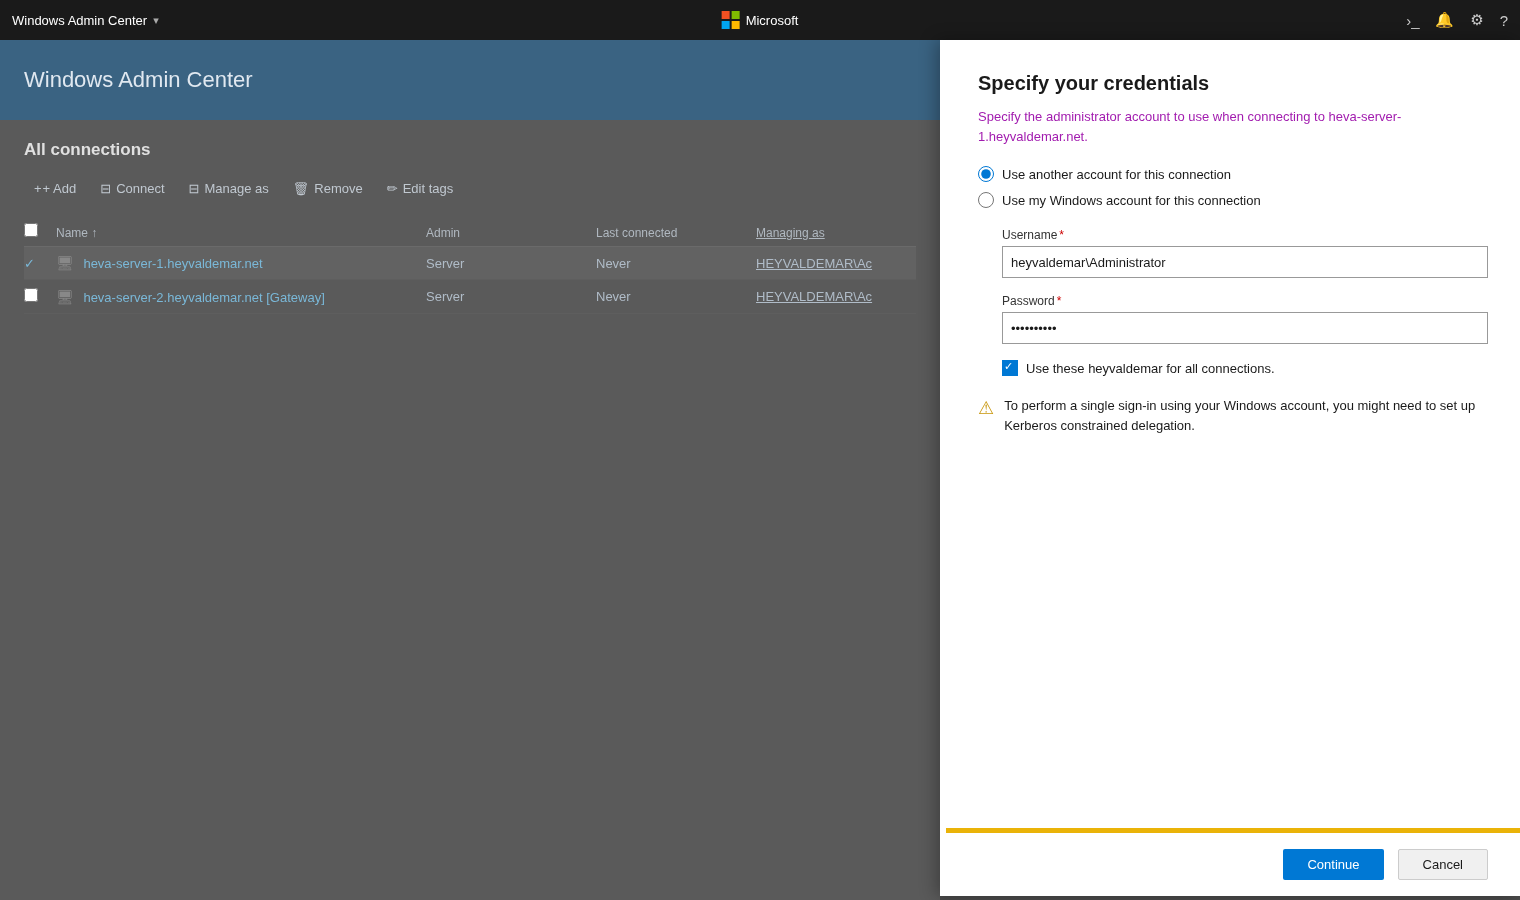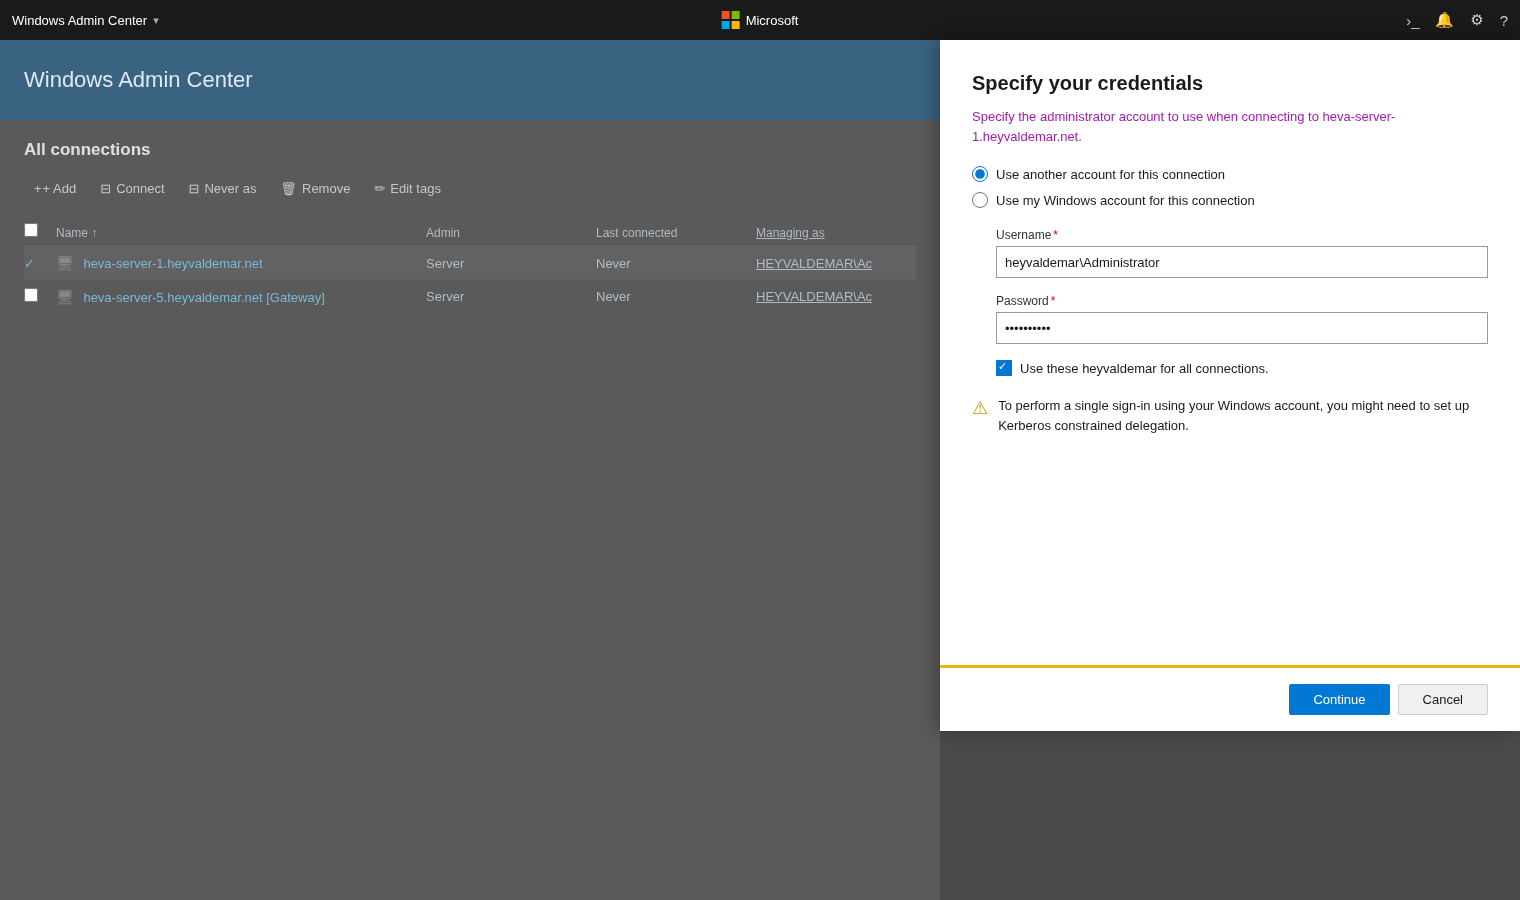--- a/index.html
+++ b/index.html
@@ -151,25 +151,26 @@
     .col-managing { width: 160px; flex-shrink: 0; text-decoration: underline; }
     .link-text { color: #7ab8d8; text-decoration: none; font-size: 13px; }
     .server-icon { margin-right: 6px; font-size: 14px; color: #888; }
 
     
     .side-panel {
       position: absolute;
       right: 0;
       top: 0;
       width: 580px;
-      height: 691px;
+      height: 856px;
       background: #fff;
       box-shadow: -4px 0 16px rgba(0,0,0,0.3);
       display: flex;
       flex-direction: column;
+      padding-left: 6px;
     }
 
     .panel-body {
       padding: 32px 32px 24px 32px;
       flex: 1;
       overflow-y: auto;
     }
 
     .panel-title {
       font-size: 20px;
@@ -263,22 +264,22 @@
       font-size: 13px;
       color: #1a1a1a;
       line-height: 1.5;
     }
 
     
     .panel-footer {
       padding: 16px 32px;
       display: flex;
       justify-content: flex-end;
-      gap: 8px;
-      border-top: 3px solid #eab308;
+      gap: 14px;
+      border-top: 5px solid #eab308;
     }
     .btn-primary {
       background: #0078d4;
       color: #fff;
       border: none;
       padding: 7px 24px;
       font-size: 13px;
       cursor: pointer;
       border-radius: 2px;
     }
@@ -351,21 +352,21 @@
         <button class="toolbar-btn">
           <span>+</span>
           <span style="margin-left:-4px;">+ Add</span>
         </button>
         <button class="toolbar-btn">
           <span>⊟</span>
           <span>Connect</span>
         </button>
         <button class="toolbar-btn">
           <span>⊟</span>
-          <span>Never as</span>
+          <span>Manage as</span>
         </button>
         <button class="toolbar-btn">
           <span>🗑</span>
           <span>Remove</span>
         </button>
         <button class="toolbar-btn">
           <span>✏</span>
           <span>Edit tags</span>
         </button>
       </div>
@@ -390,21 +391,21 @@
         <div class="col-last">Never</div>
         <div class="col-managing">HEYVALDEMAR\Ac</div>
       </div>
 
       <div class="table-row">
         <div class="col-check">
           <input type="checkbox" style="width: 14px; height: 14px;">
         </div>
         <div class="col-name">
           <span class="server-icon">🖥</span>
-          <a class="link-text" href="#">heva-server-5.heyvaldemar.net [Gateway]</a>
+          <a class="link-text" href="#">heva-server-2.heyvaldemar.net [Gateway]</a>
         </div>
         <div class="col-type">Server</div>
         <div class="col-last">Never</div>
         <div class="col-managing">HEYVALDEMAR\Ac</div>
       </div>
 
     </div>
   </div>
 
   <div class="side-panel">

